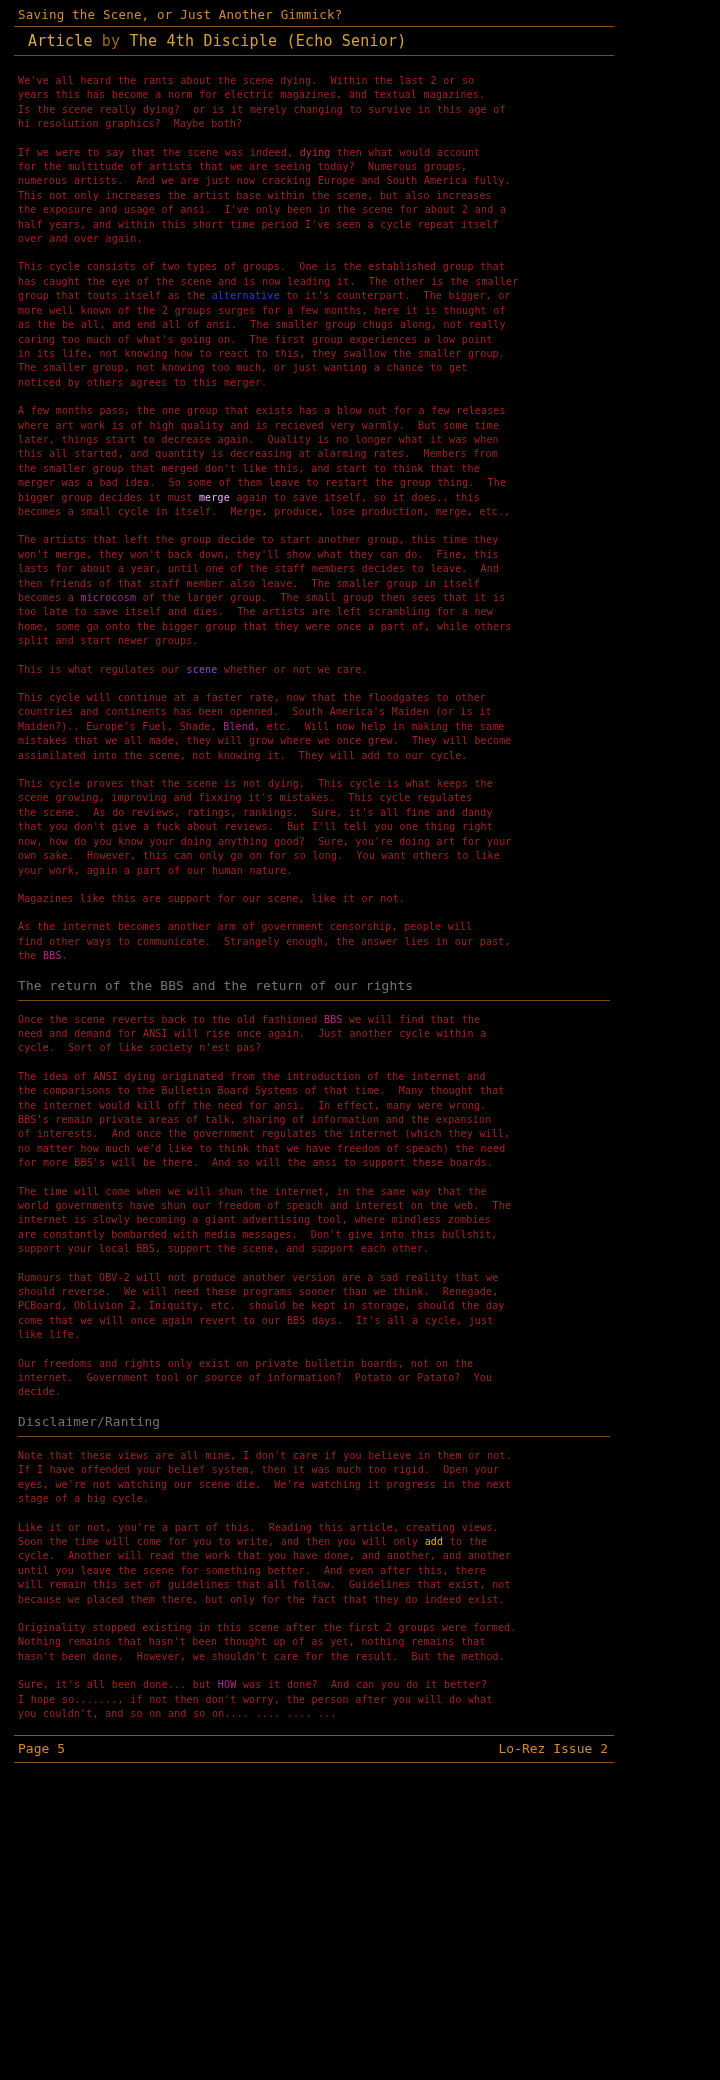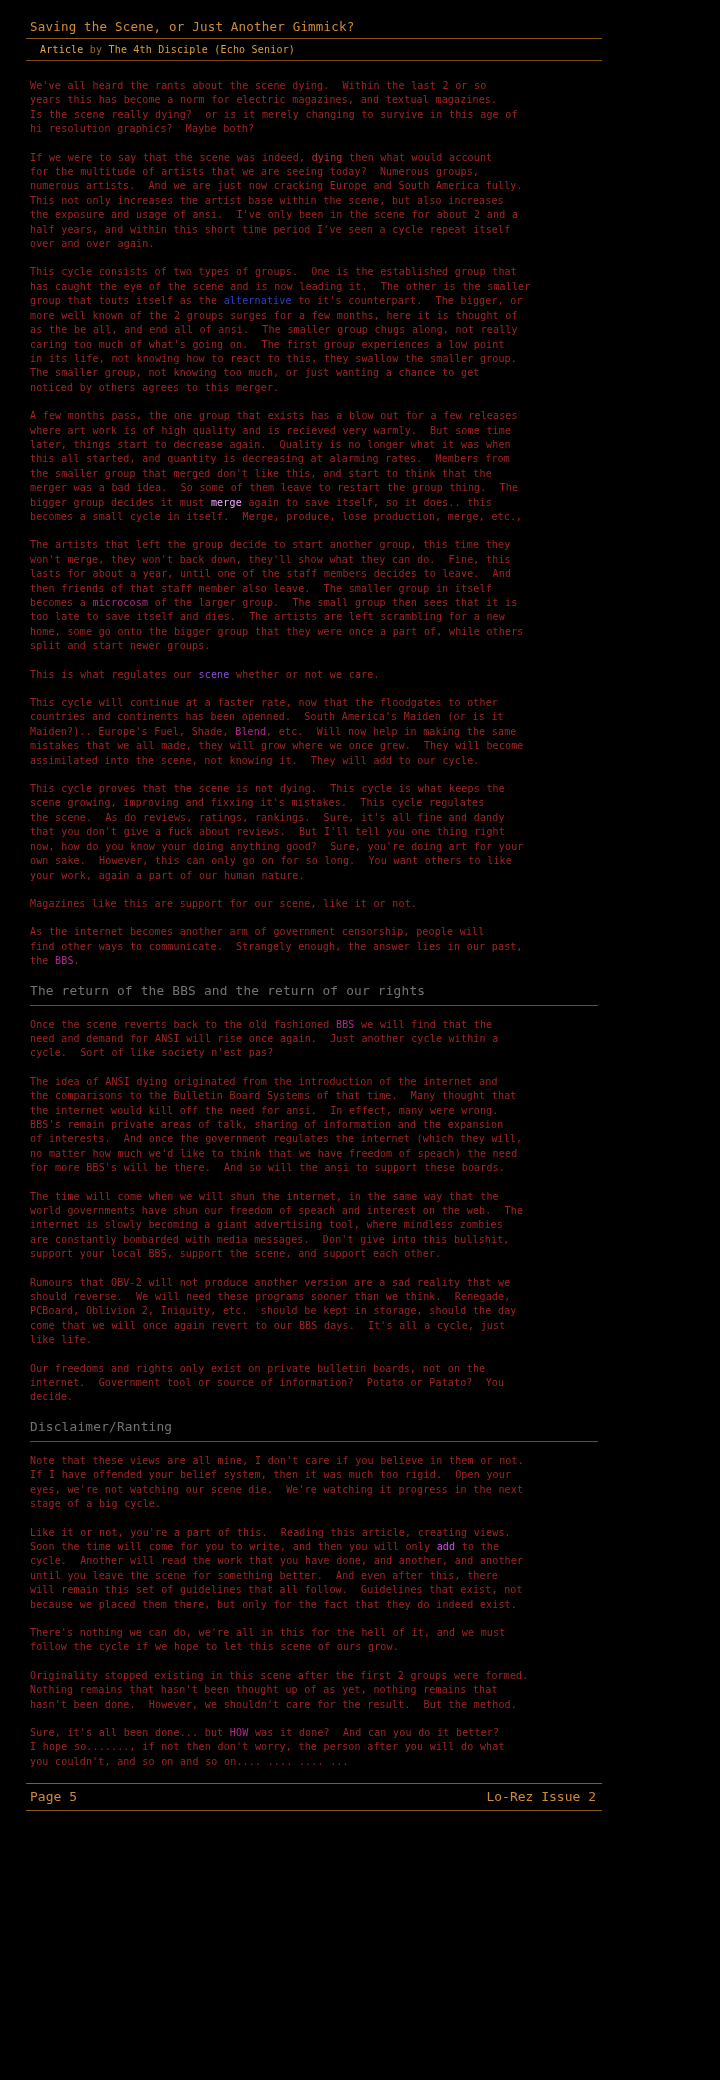--- a/index.html
+++ b/index.html
@@ -13,21 +13,21 @@
     font-family: "DejaVu Sans Mono", "Liberation Mono", monospace;
     color: #a42020;
     position: relative;
   }
   .page {
     width: 628px;
     min-height: 2080px;
     background: #000000;
     position: relative;
     box-sizing: border-box;
-    padding: 16px;
+    padding: 4px;
     overflow: hidden;
   }
   
   .topbar {
     height: 22px;
     line-height: 22px;
     padding-left: 14px;
     font-size: 12.5px;
     color: #cf8a3a;
     letter-spacing: 0.2px;
@@ -35,21 +35,21 @@
   }
   .rule {
     height: 0;
     border-top: 1px solid #8a5a14;
     margin: 0 10px 0 10px;
   }
   .rule.thin {
     border-top: 1px solid #7a4a10;
   }
   .byline {
-    font-size: 10px;
+    font-size: 15px;
     color: #d8a03a;
     padding: 5px 0 5px 24px;
     white-space: nowrap;
     letter-spacing: 0.2px;
   }
   .byline .art {
     color: #e0a84a;
   }
   .byline .by {
     color: #9b6a20;
@@ -69,21 +69,21 @@
     letter-spacing: 0.15px;
     word-spacing: 0.4px;
   }
   .hl-dying { color: #c23030; }
   .hl-alt { color: #2f3fc8; }
   .hl-merge { color: #f0abfc; }
   .hl-micro { color: #b02a8a; }
   .hl-scene { color: #8a4ad8; }
   .hl-blend { color: #b02a8a; }
   .hl-bbs { color: #b02a8a; }
-  .hl-add { color: #d946ef; }
+  .hl-add { color: #eab308; }
   .hl-how { color: #b02a8a; }
 
   h2.section {
     font-size: 12.8px;
     line-height: 16px;
     color: #737373;
     margin: 2px 0 6px 0;
     font-weight: normal;
     letter-spacing: 0.2px;
   }
@@ -219,22 +219,20 @@
     <p class="para">Note that these views are all mine, I don't care if you believe in them or not.
 If I have offended your belief system, then it was much too rigid.  Open your
 eyes, we're not watching our scene die.  We're watching it progress in the next
 stage of a big cycle.</p>
     <p class="para">Like it or not, you're a part of this.  Reading this article, creating views.
 Soon the time will come for you to write, and then you will only <span class="hl-add">add</span> to the
 cycle.  Another will read the work that you have done, and another, and another
 until you leave the scene for something better.  And even after this, there
 will remain this set of guidelines that all follow.  Guidelines that exist, not
 because we placed them there, but only for the fact that they do indeed exist.</p>
-    <p class="para">There's nothing we can do, we're all in this for the hell of it, and we must
-follow the cycle if we hope to let this scene of ours grow.</p>
     <p class="para">Originality stopped existing in this scene after the first 2 groups were formed.
 Nothing remains that hasn't been thought up of as yet, nothing remains that
 hasn't been done.  However, we shouldn't care for the result.  But the method.</p>
     <p class="para">Sure, it's all been done... but <span class="hl-how">HOW</span> was it done?  And can you do it better?
 I hope so......., if not then don't worry, the person after you will do what
 you couldn't, and so on and so on.... .... .... ...</p>
 
   </div>
 
   <div class="footer-rule"></div>

